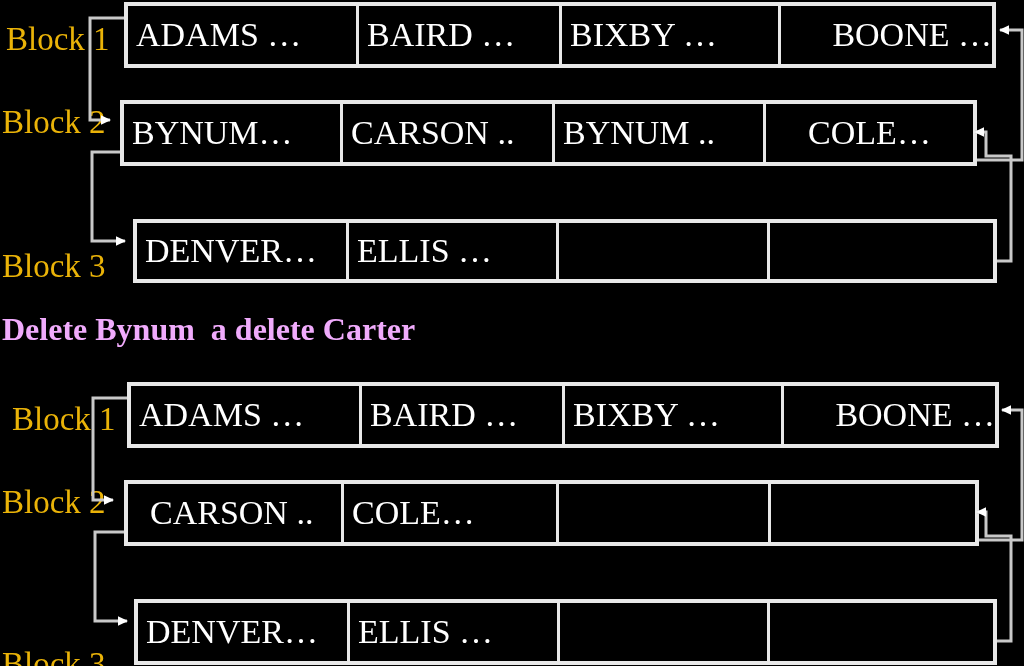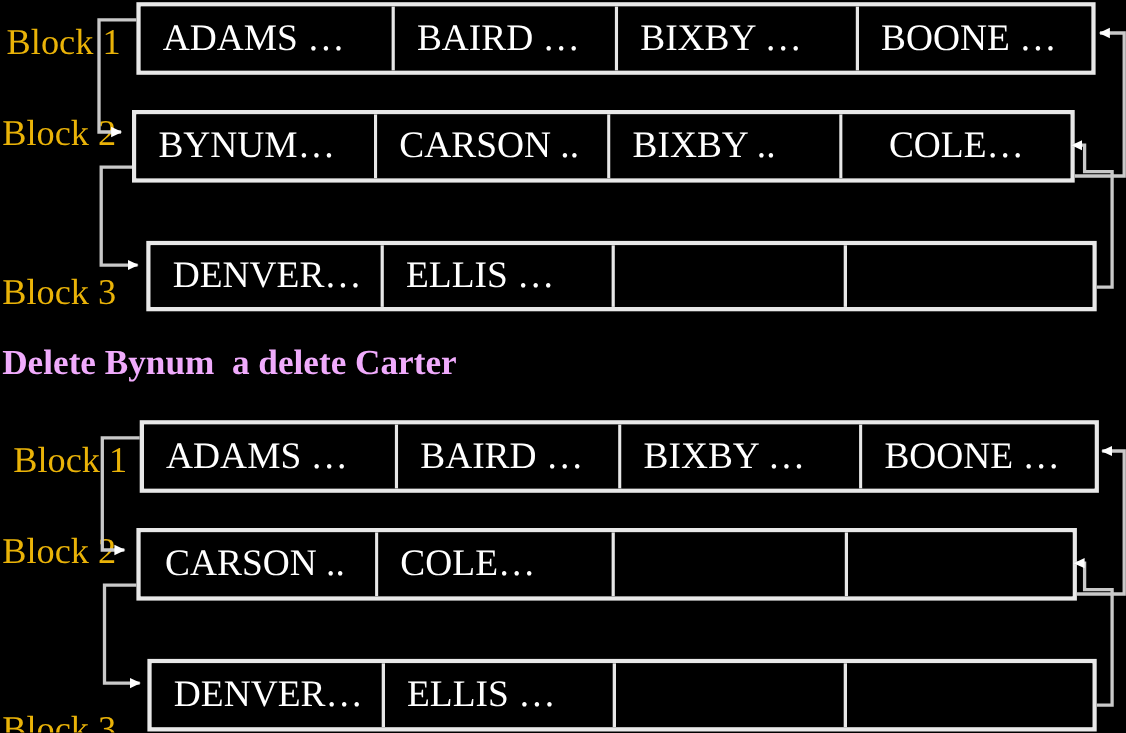--- a/index.html
+++ b/index.html
@@ -50,29 +50,29 @@
   }
   .cell {
     box-sizing: border-box;
     border-right: 3px solid #e8e8e8;
     display: flex;
     align-items: center;
     background: #000000;
     overflow: hidden;
     height: 100%;
   }
-  .cell:last-child { border-right: none; }
+  .cell:last-child { border-right: none; justify-content: flex-end; }
   .cell-text {
     font-size: 34px;
     line-height: 1;
     white-space: nowrap;
     color: #ffffff;
     display: block;
   }
-  .cell.align-left .cell-text { margin-left: 20px; }
+  .cell.align-left .cell-text { margin-left: 8px; }
   .cell.align-center { justify-content: center; }
   .cell.indent .cell-text { margin-left: 22px; }
 
   
   #caption {
     position: absolute;
     left: 2px;
     top: 313px;
     font-size: 32px;
     line-height: 1;
@@ -117,21 +117,21 @@
     <div class="block-label" style="left:2px; top:106px;">Block 2</div>
 
     <div class="block-row" style="left:120px; top:100px; width:857px; height:66px;align-items:center;">
       <div class="cell align-left" style="width:219px;">
         <span class="cell-text">BYNUM…</span>
       </div>
       <div class="cell align-left" style="width:212px;">
         <span class="cell-text">CARSON ..</span>
       </div>
       <div class="cell align-left" style="width:211px;">
-        <span class="cell-text">BIXBY ..</span>
+        <span class="cell-text">BYNUM ..</span>
       </div>
       <div class="cell align-center" style="width:207px;">
         <span class="cell-text">COLE…</span>
       </div>
     </div>
 
     <div class="block-label" style="left:2px; top:250px;">Block 3</div>
 
     <div class="block-row" style="left:133px; top:219px; width:864px; height:64px;">
       <div class="cell align-left" style="width:214px;">

